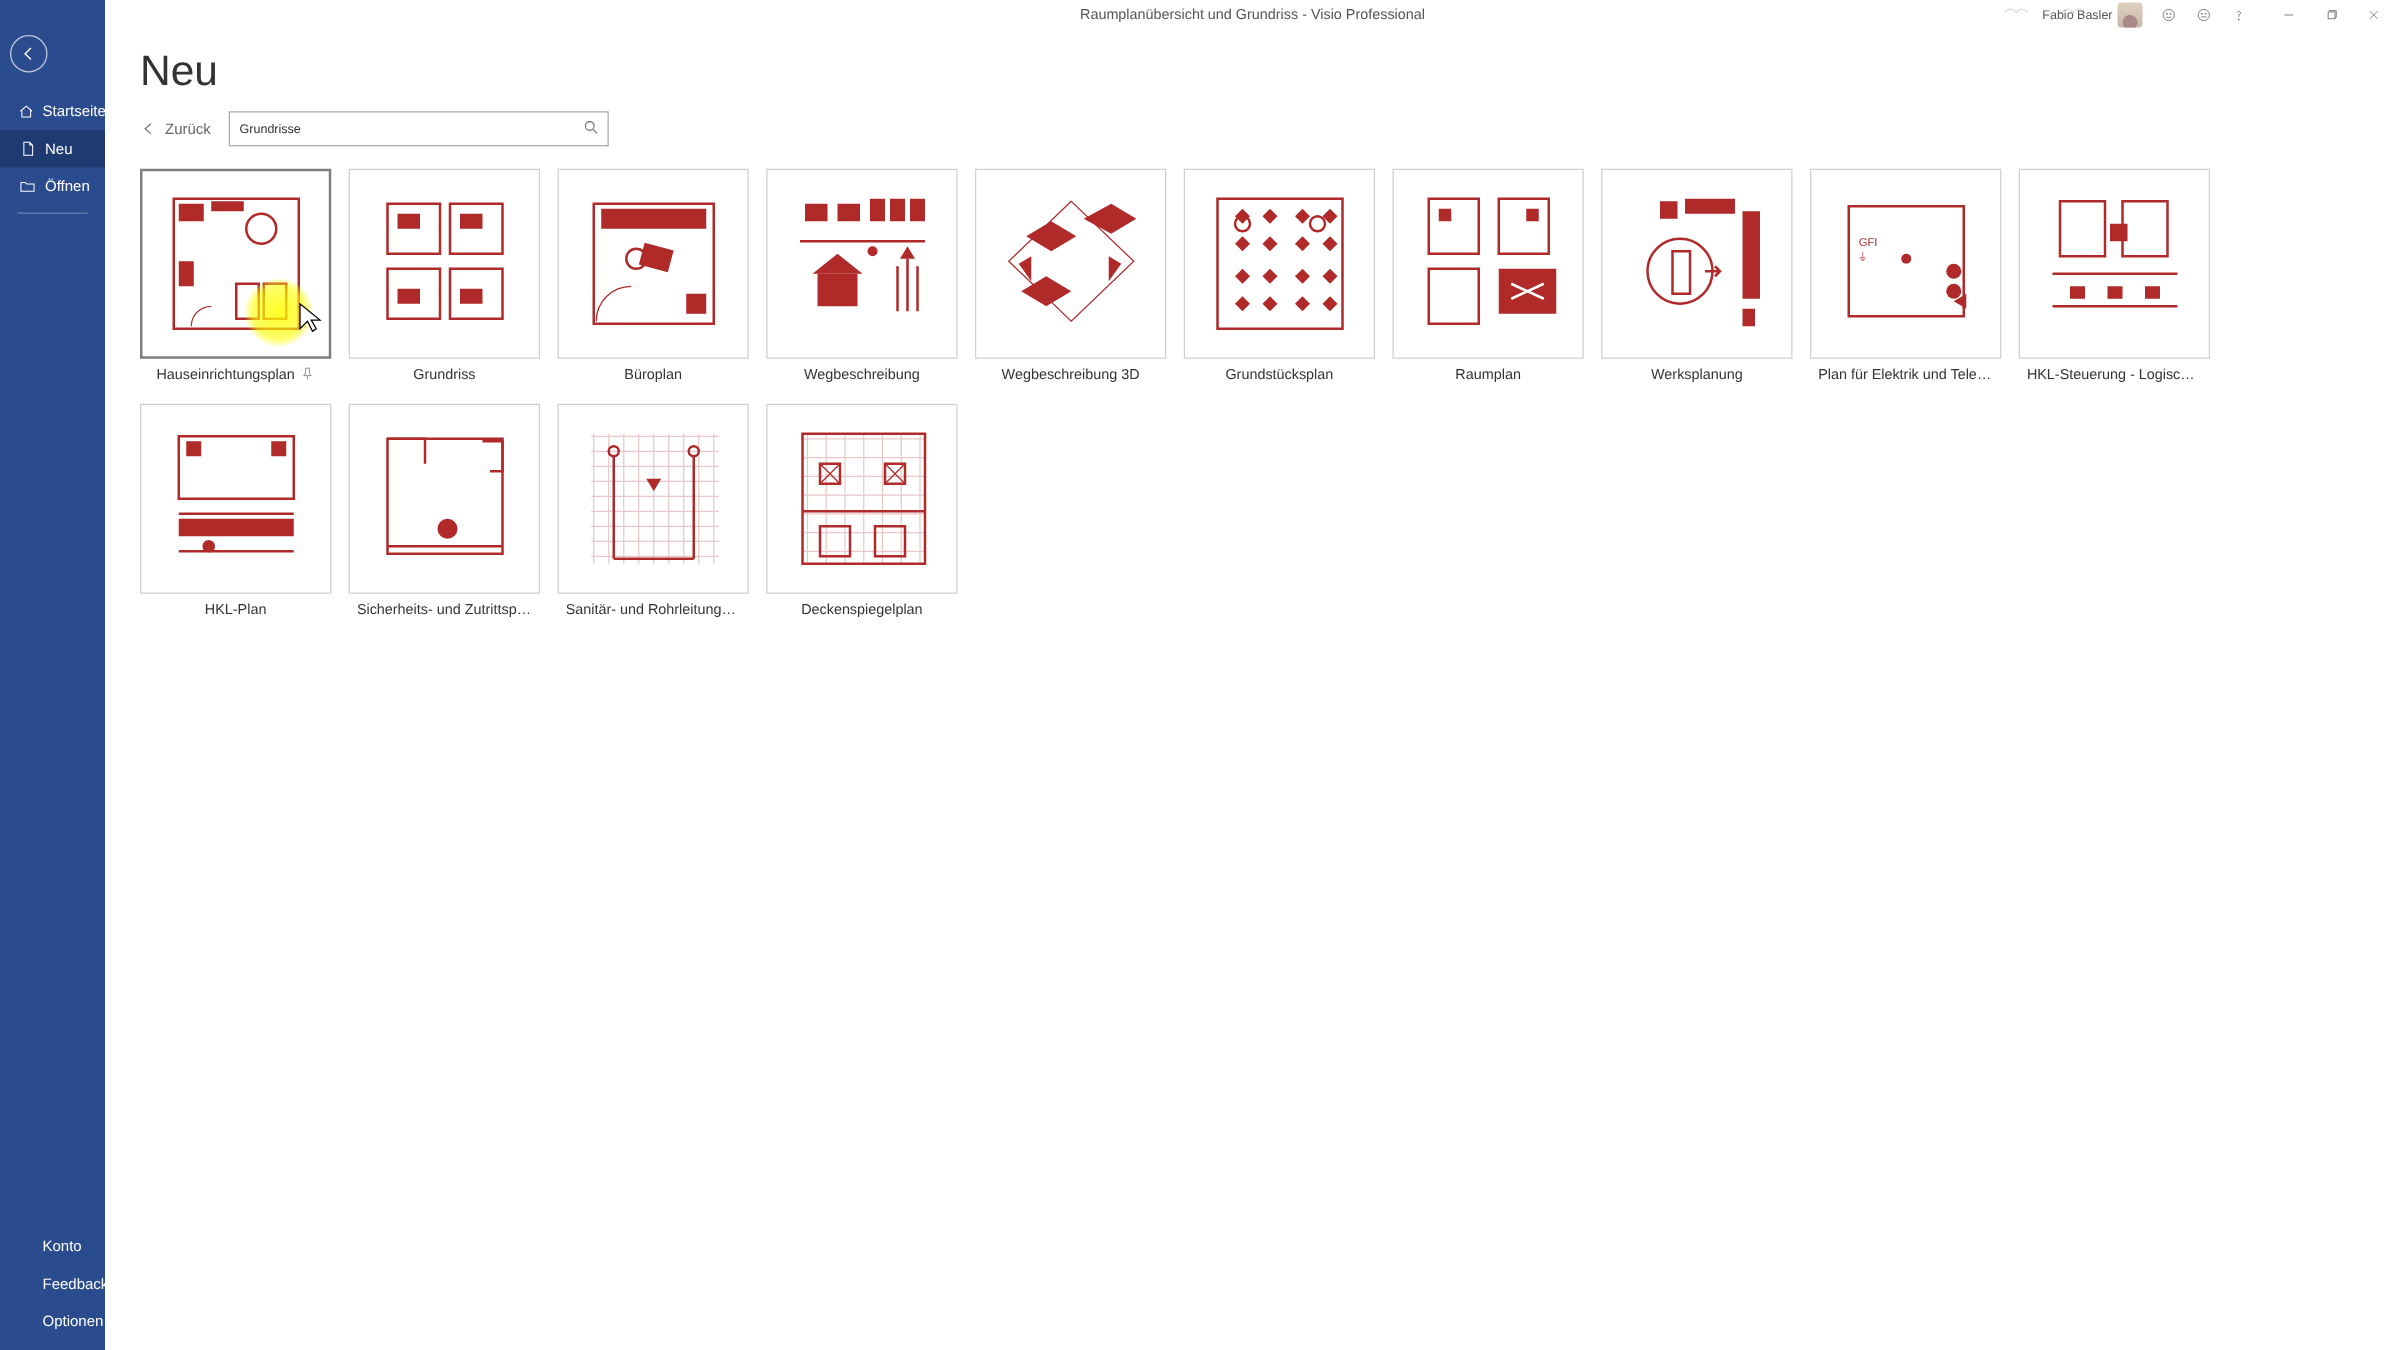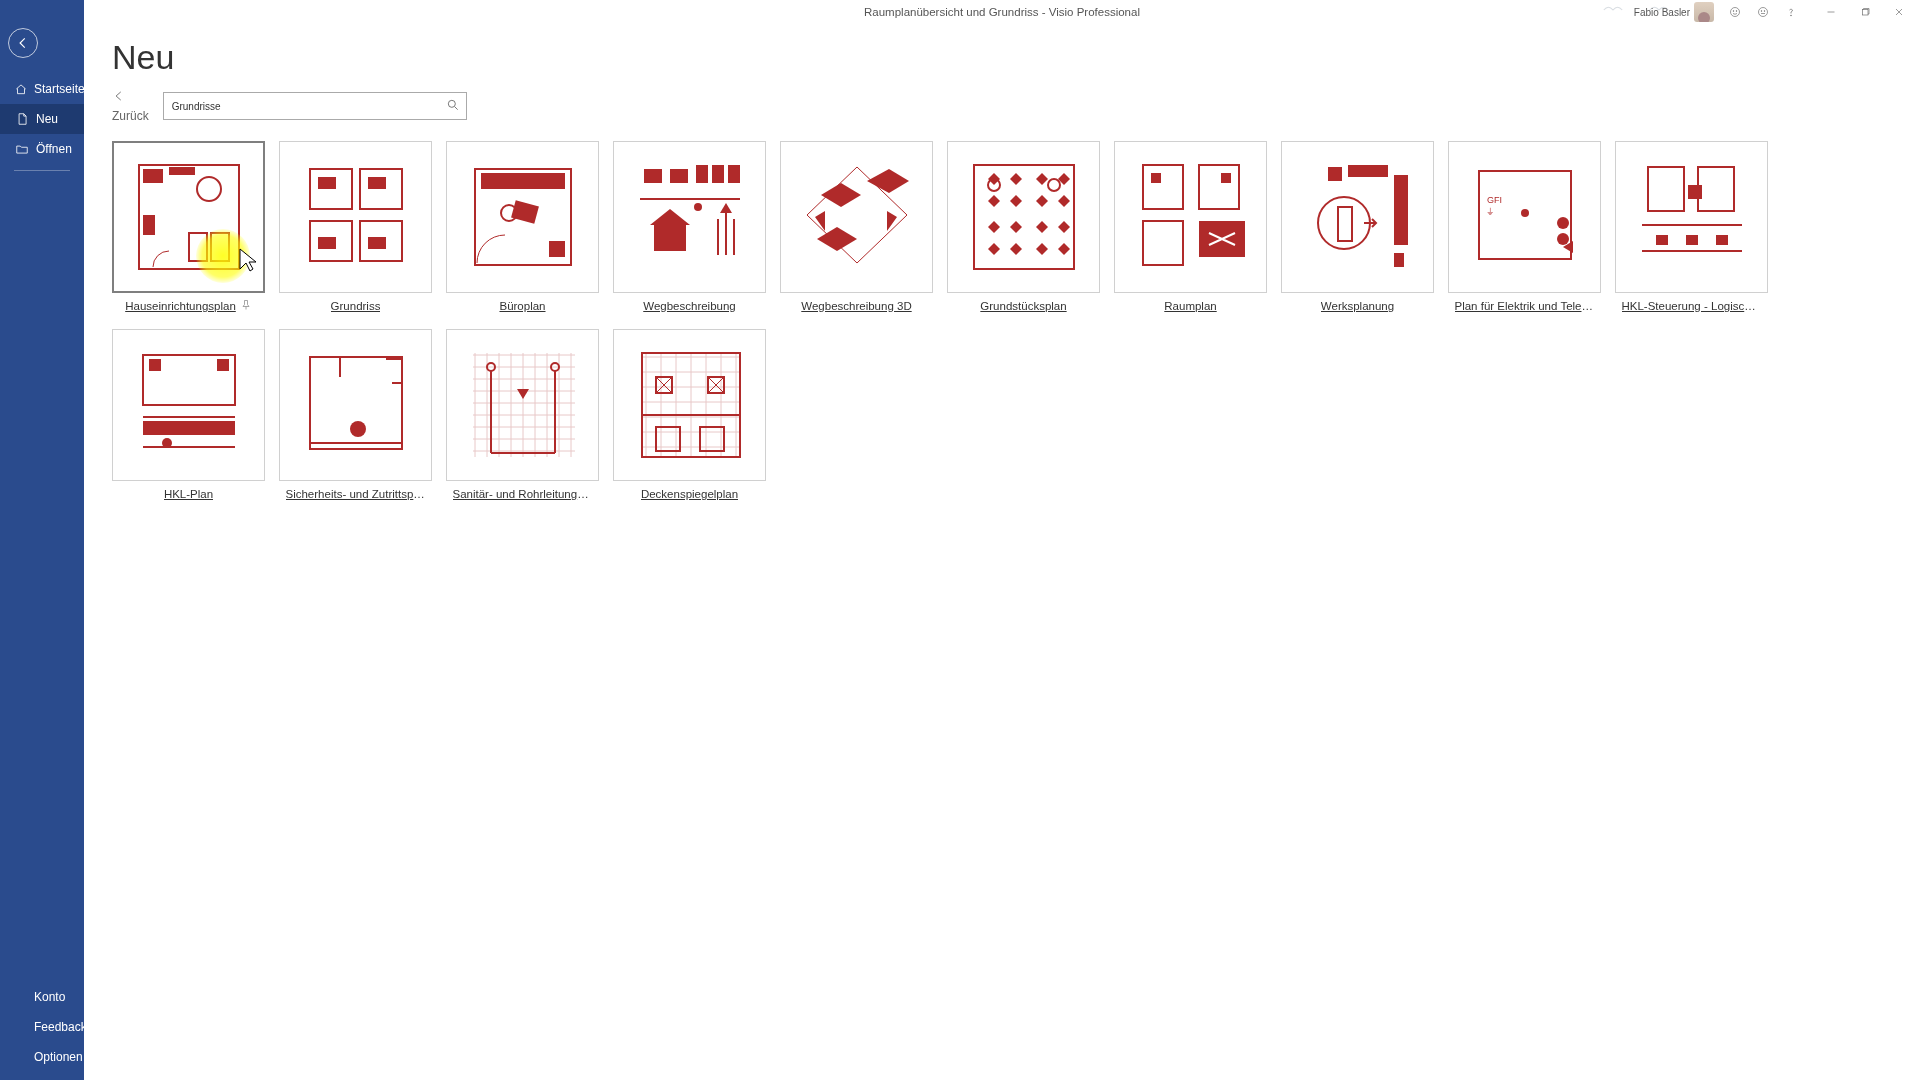--- a/index.html
+++ b/index.html
@@ -104,21 +104,21 @@
     flex:1; padding: 14px 28px; overflow:auto;
   }
   .page-title {
     font-size: 34px; font-weight: 300; color: #333;
     margin-bottom: 12px;
   }
   .search-row {
     display:flex; align-items:center; gap:14px; margin-bottom: 18px;
   }
   .back-link {
-    display:flex; align-items:flex-start; gap:6px; color:#666; font-size:12px;flex-direction:column;
+    display:flex; align-items:flex-start; gap:6px; color:#666; font-size:12px;
   }
   .back-link svg { width:14px;height:14px; stroke:#666; fill:none; stroke-width:1.5;}
   .search-box {
     width: 304px; height: 28px;
     border: 1px solid #aaa;
     display:flex; align-items:center;
     padding: 0 6px 0 8px;
     background:#fff;
   }
   .search-box input {
@@ -149,21 +149,21 @@
   .tpl .label-row {
     margin-top: 4px;
     width:100%;
     display:flex; align-items:center; justify-content:center;
     gap:4px;
     font-size: 11.5px; color:#333;
     text-align:center;
     min-height: 18px;
   }
   .tpl .label-row .txt {
-    max-width: 140px; white-space:nowrap; overflow:hidden; text-overflow:ellipsis;text-decoration:underline;
+    max-width: 140px; white-space:nowrap; overflow:hidden; text-overflow:ellipsis;
   }
   .pin-ic svg{ width:12px;height:12px; stroke:#777; fill:none; stroke-width:1.3;}
   
   .thumb svg { width: 120px; height: 124px; }
   .thumb .rd { fill:#b02a2a; }
   .thumb .rs { stroke:#b02a2a; fill:none; stroke-width:2; }
   .thumb .rsThin { stroke:#b02a2a; fill:none; stroke-width:1; }
   .thumb .grid-bg line { stroke:#e8c8c8; stroke-width:1;}
   
   .highlight {

